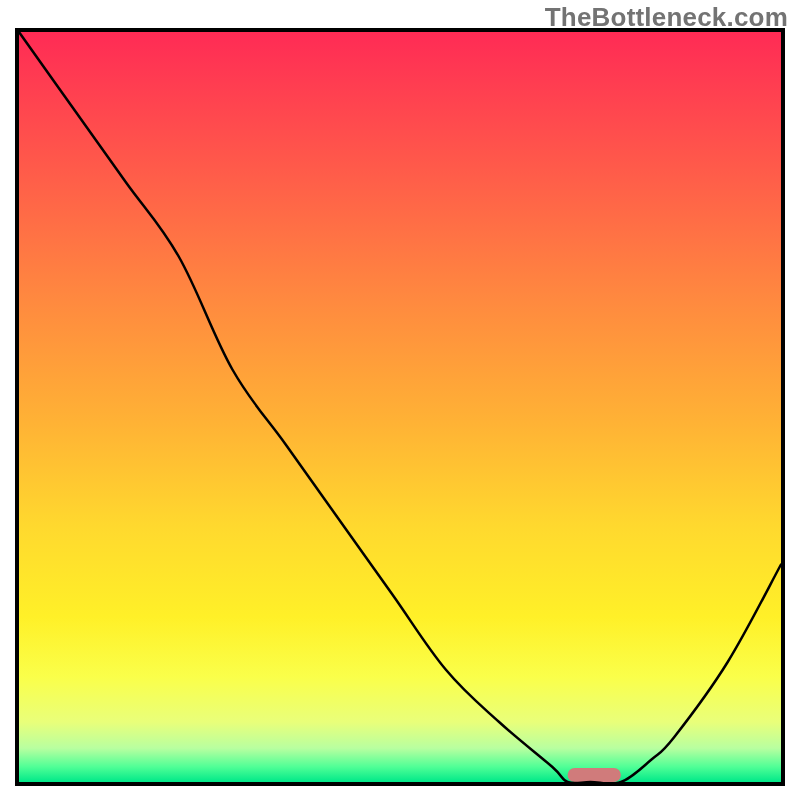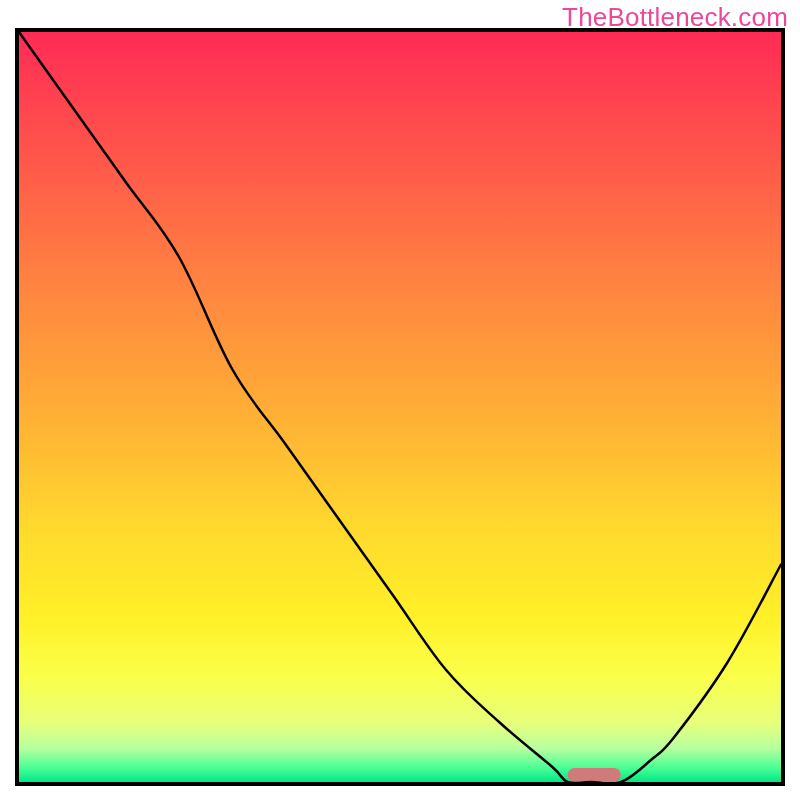--- a/index.html
+++ b/index.html
@@ -14,22 +14,22 @@
     position: relative;
     width: 800px;
     height: 800px;
   }
   .watermark {
     position: absolute;
     top: 2px;
     right: 12px;
     font-family: Arial, Helvetica, sans-serif;
     font-size: 26px;
-    font-weight: normal;
-    color: #ec4899;
+    font-weight: bold;
+    color: #737373;
     letter-spacing: 0.2px;
   }
   .plot-frame {
     position: absolute;
     left: 15px;
     top: 28px;
     width: 770px;
     height: 758px;
     border: 4px solid #000;
     box-sizing: border-box;

